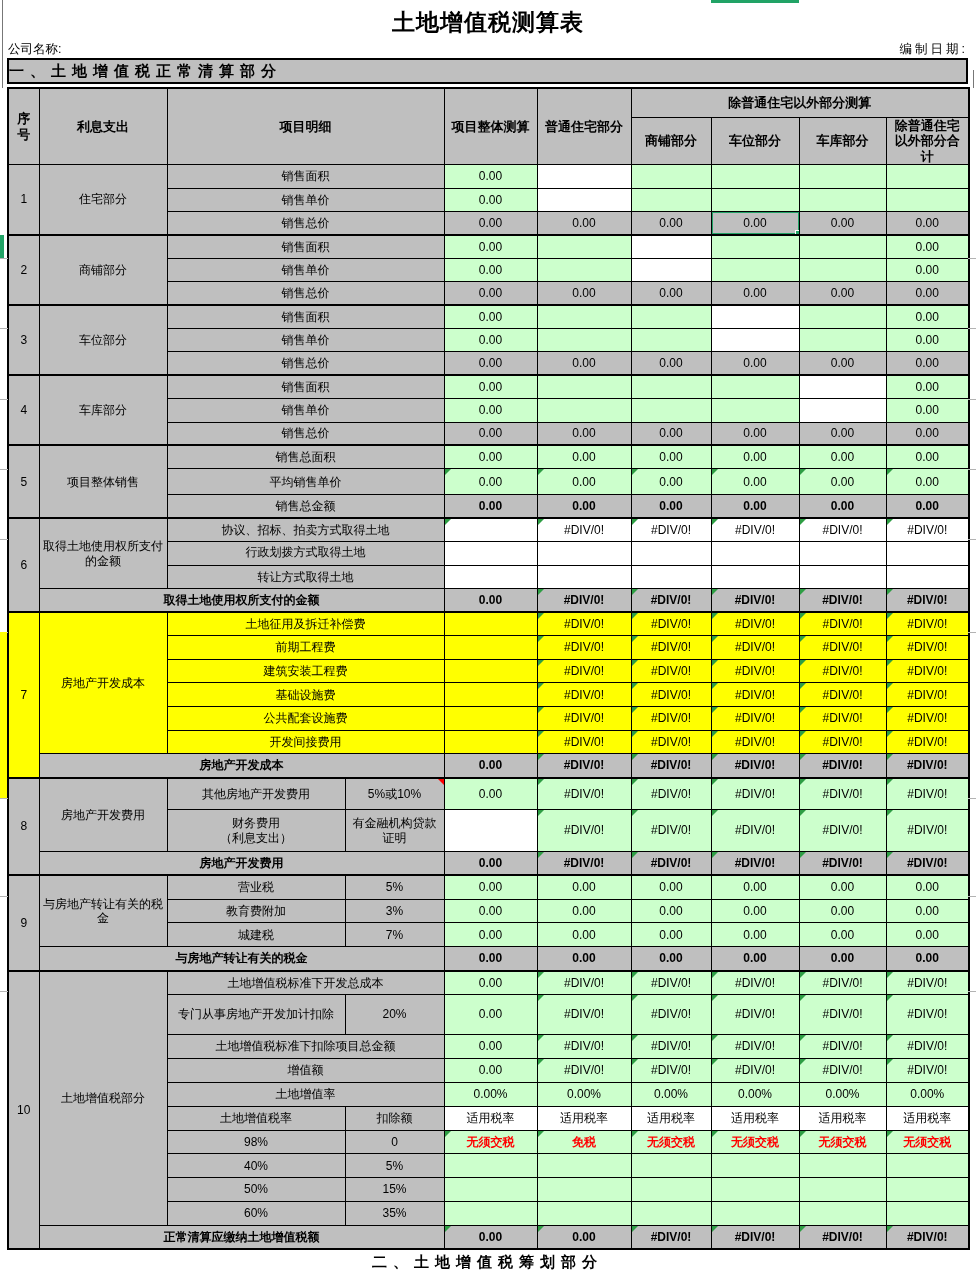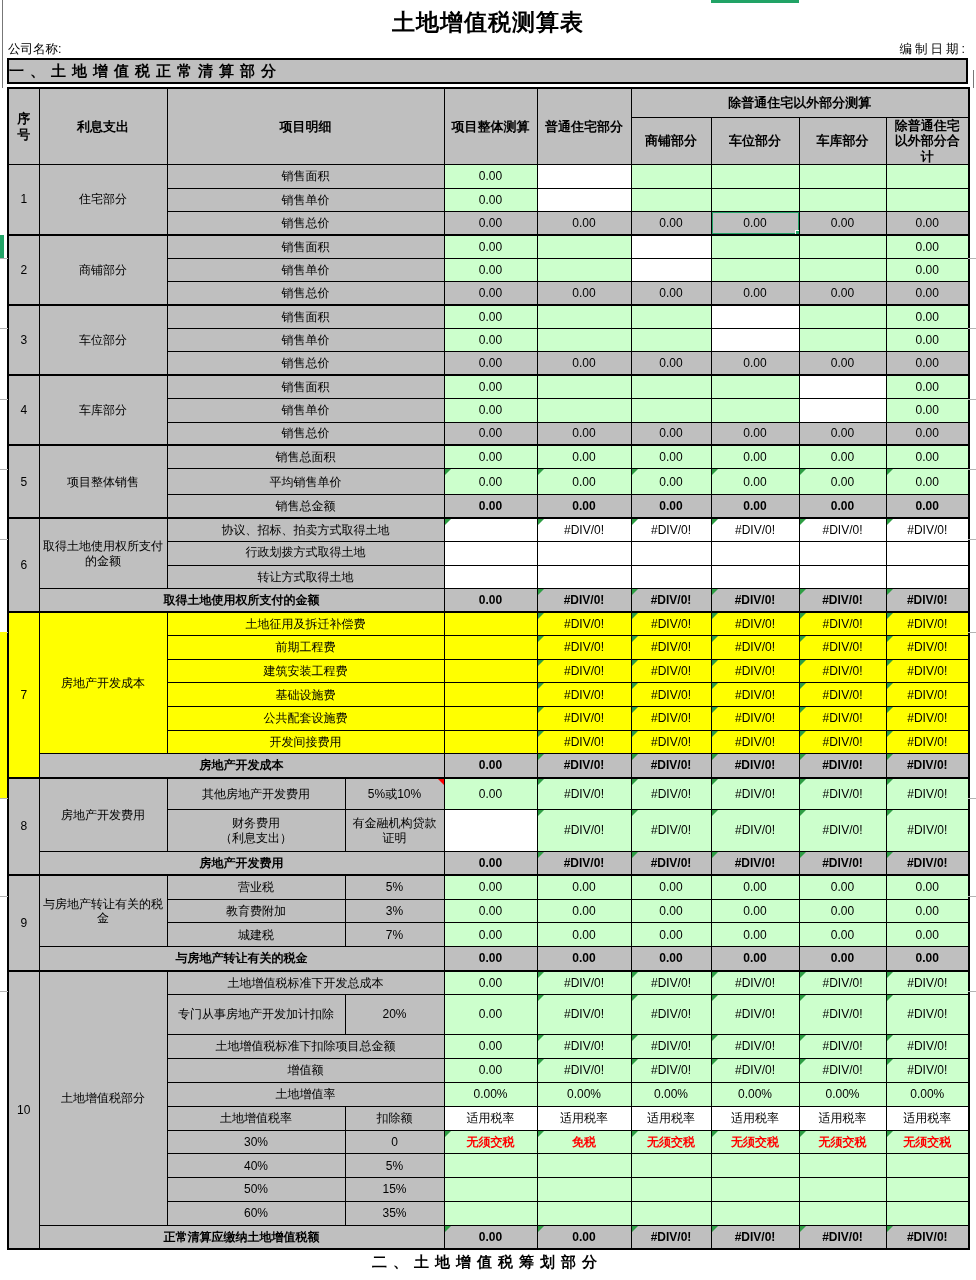--- a/index.html
+++ b/index.html
@@ -466,21 +466,21 @@
           <td class="bg-gy col-2">土地增值税率</td>
           <td class="bg-gy col-3">扣除额</td>
           <td class="bg-wh col-4">适用税率</td>
           <td class="bg-wh col-5">适用税率</td>
           <td class="bg-wh col-6">适用税率</td>
           <td class="bg-wh col-7">适用税率</td>
           <td class="bg-wh col-8">适用税率</td>
           <td class="bg-wh col-9">适用税率</td>
         </tr>
         <tr style="height: 23.8px;">
-          <td class="bg-gy col-2">30%</td>
+          <td class="bg-gy col-2">98%</td>
           <td class="bg-gy col-3">0</td>
           <td class="bg-gn col-4 red tri-g">无须交税</td>
           <td class="bg-gn col-5 red tri-g">免税</td>
           <td class="bg-gn col-6 red tri-g">无须交税</td>
           <td class="bg-gn col-7 red tri-g">无须交税</td>
           <td class="bg-gn col-8 red tri-g">无须交税</td>
           <td class="bg-gn col-9 red tri-g">无须交税</td>
         </tr>
         <tr style="height: 23.8px;">
           <td class="bg-gy col-2">40%</td>

